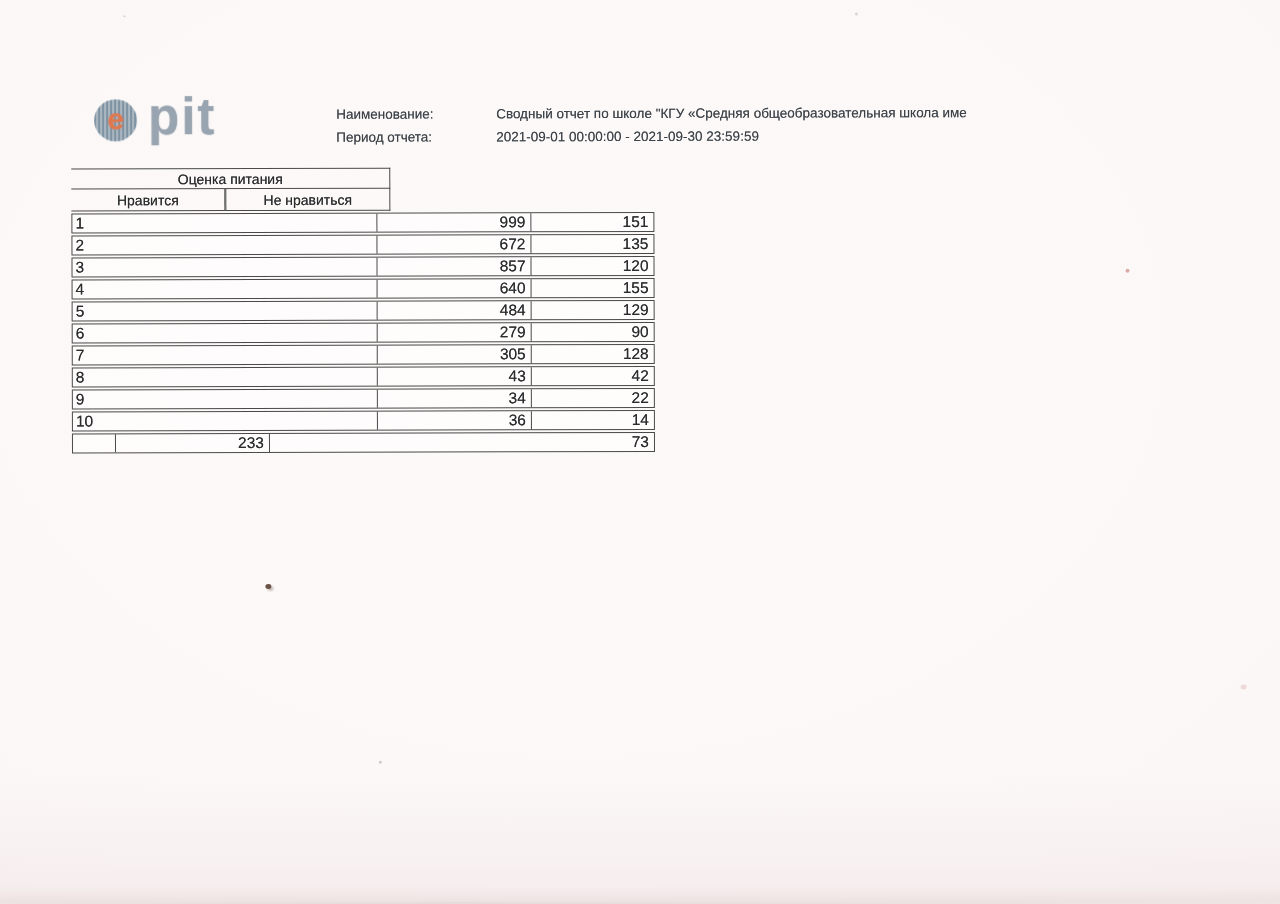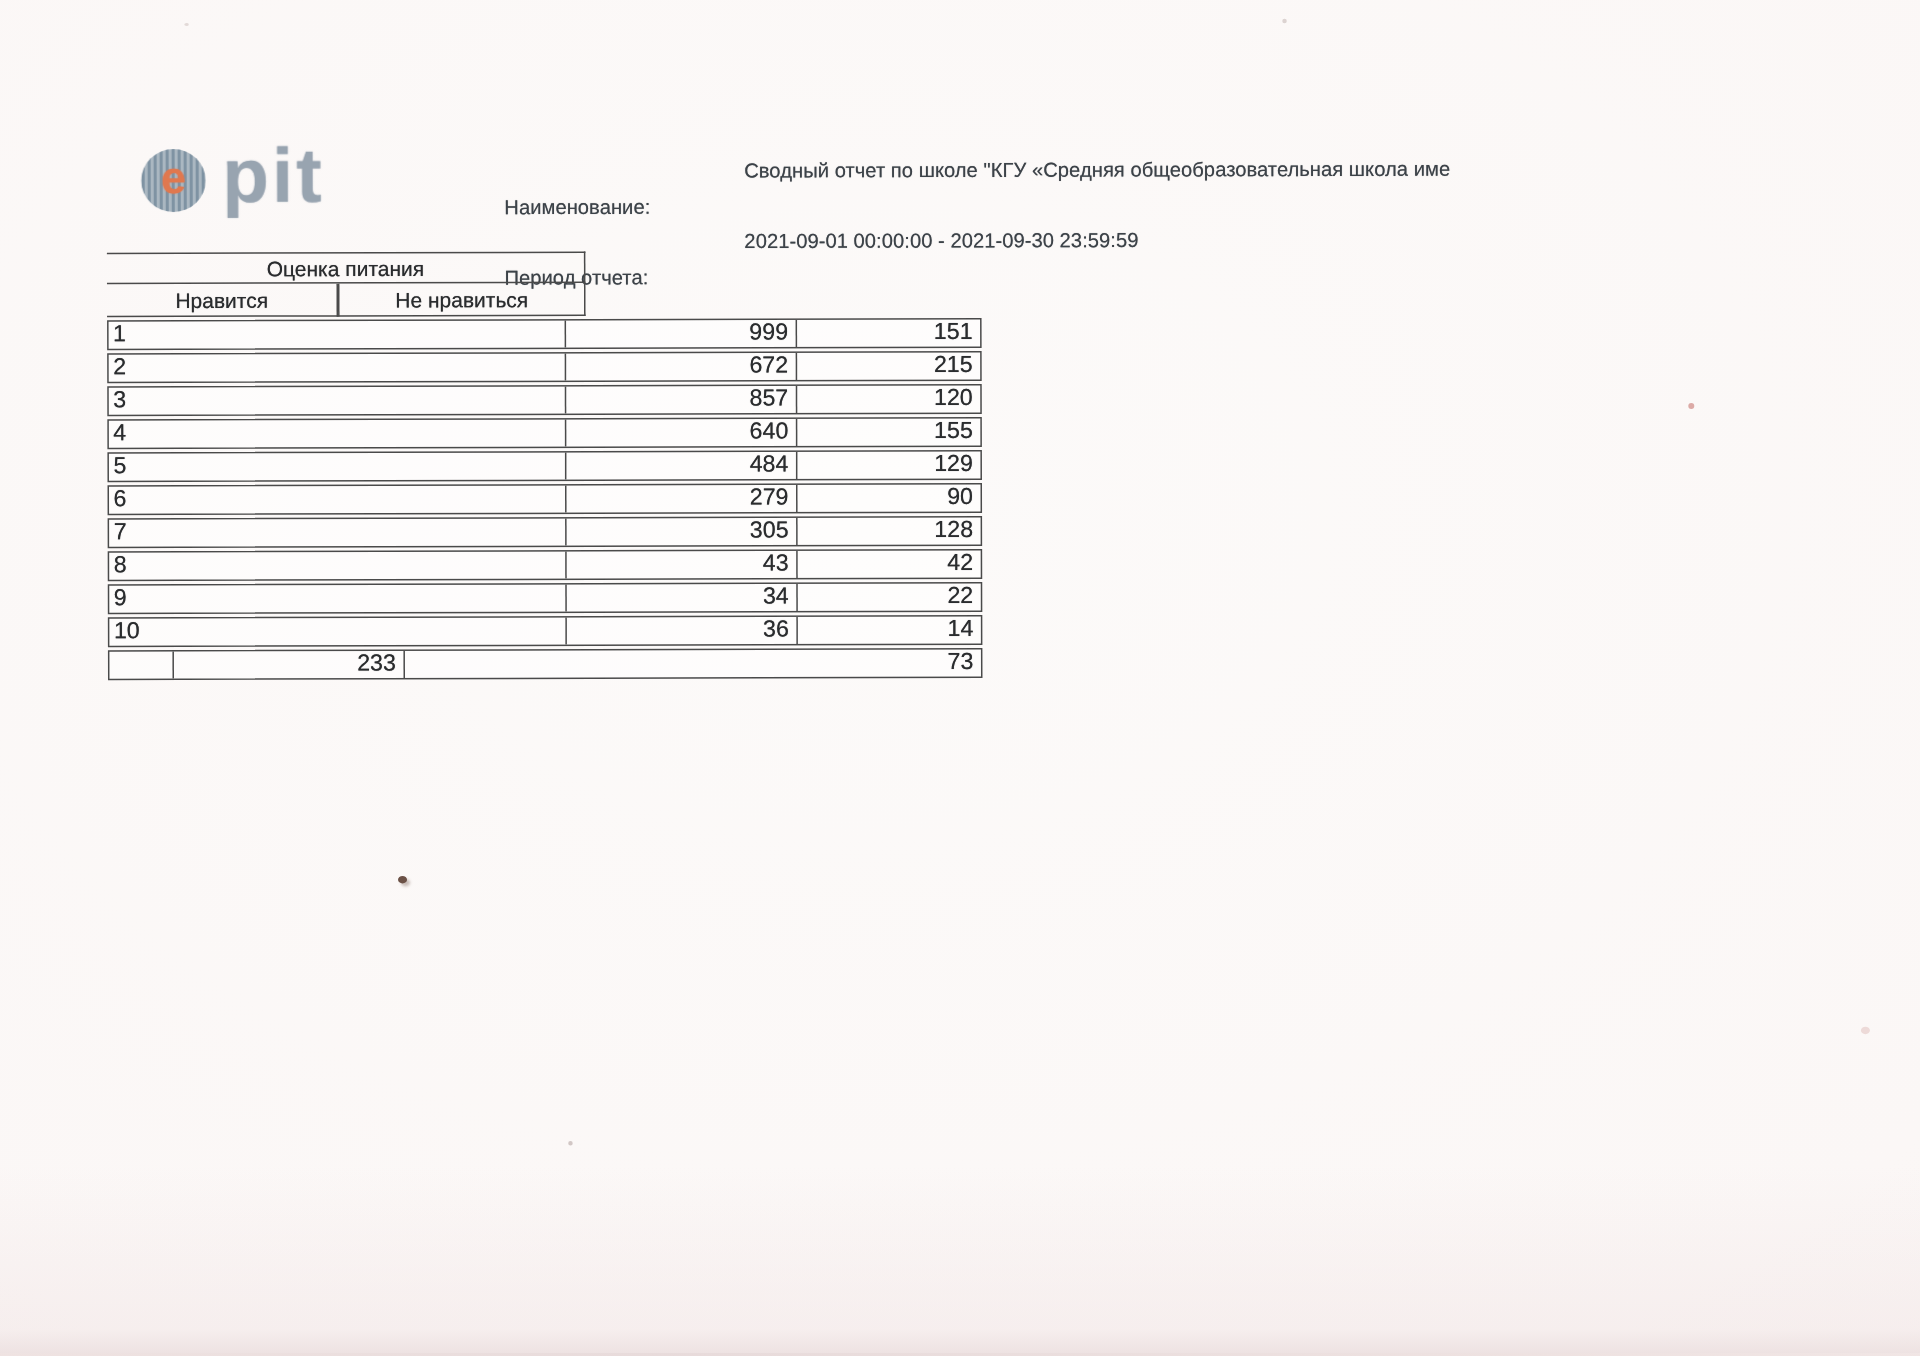--- a/index.html
+++ b/index.html
@@ -51,21 +51,21 @@
   }
 
   
   .meta {
     position: absolute; left: 337px; top: 102px;
     font-size: 13.5px;
     color: var(--meta-ink, #3c4248);
     text-shadow: 0 0 0.5px rgba(60,66,72,0.65);
   }
   .meta-row { display: flex; line-height: 23px; }
-  .meta-label { width: 160px; margin-top: 24px; }
+  .meta-label { width: 160px; }
   .meta-value { white-space: nowrap; }
 
   
   .report-table {
     position: absolute; left: 72px; top: 167px;
     width: 583px;
     color: var(--ink, #2a2c2e);
   }
   .report-table .cell-txt {
     text-shadow: 0 0 0.45px rgba(42,44,46,0.8);
@@ -167,21 +167,21 @@
 
       <div>
         <div class="t-row row-first">
           <div class="c c-class cell-txt">1</div>
           <div class="c c-like cell-txt">999</div>
           <div class="c c-dislike cell-txt">151</div>
         </div>
       <div class="t-row row-first">
           <div class="c c-class cell-txt">2</div>
           <div class="c c-like cell-txt">672</div>
-          <div class="c c-dislike cell-txt">215</div>
+          <div class="c c-dislike cell-txt">135</div>
         </div>
           <div class="t-row row-first">
           <div class="c c-class cell-txt">3</div>
           <div class="c c-like cell-txt">857</div>
           <div class="c c-dislike cell-txt">120</div>
         </div>
           <div class="t-row row-first">
           <div class="c c-class cell-txt">4</div>
           <div class="c c-like cell-txt">640</div>
           <div class="c c-dislike cell-txt">155</div>

